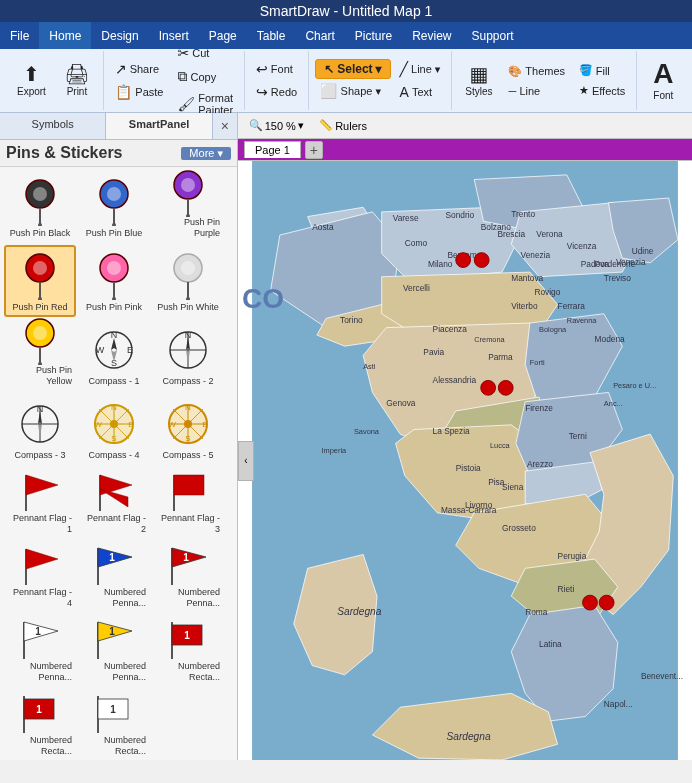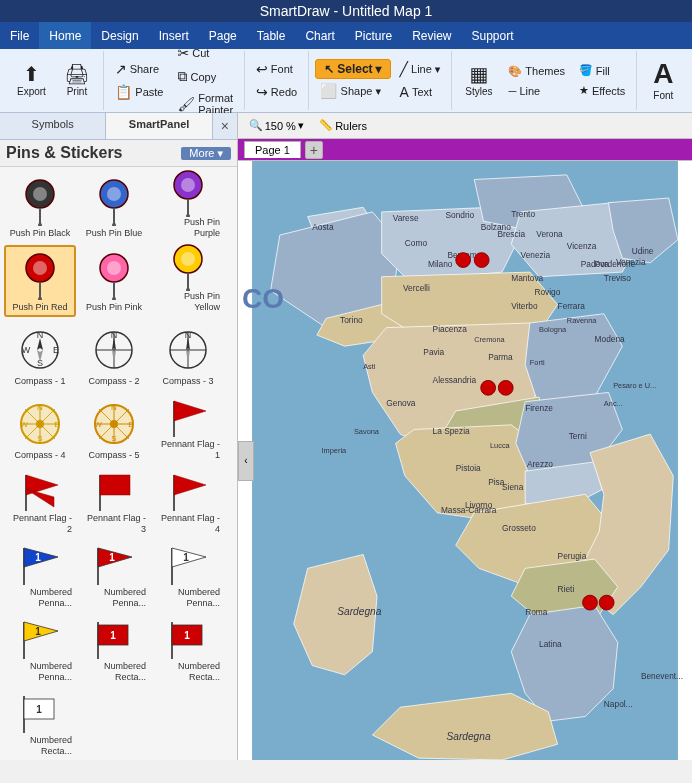--- a/index.html
+++ b/index.html
@@ -476,20 +476,31 @@
         <div class="symbol-item">
           <div class="symbol-icon">
             <svg width="44" height="48" viewBox="0 0 44 48">
         <circle cx="22" cy="16" r="14" fill="#ff66aa" stroke="#550000" stroke-width="1.5"></circle>
         <circle cx="22" cy="16" r="7" fill="rgba(255,255,255,0.4)"></circle>
         <line x1="22" y1="30" x2="22" y2="46" stroke="#555" stroke-width="2"></line>
         <circle cx="22" cy="47" r="2" fill="#555"></circle>
       </svg>
           </div>
           <div class="symbol-label">Push Pin Pink</div>
+        </div>
+        <div class="symbol-item">
+          <div class="symbol-icon">
+            <svg width="44" height="48" viewBox="0 0 44 48">
+        <circle cx="22" cy="16" r="14" fill="#dddddd" stroke="#aaa" stroke-width="1.5"></circle>
+        <circle cx="22" cy="16" r="7" fill="rgba(255,255,255,0.4)"></circle>
+        <line x1="22" y1="30" x2="22" y2="46" stroke="#555" stroke-width="2"></line>
+        <circle cx="22" cy="47" r="2" fill="#555"></circle>
+      </svg>
+          </div>
+          <div class="symbol-label">Push Pin White</div>
         </div>
         <div class="symbol-item">
           <div class="symbol-icon">
             <svg width="44" height="48" viewBox="0 0 44 48">
         <circle cx="22" cy="16" r="14" fill="#ffcc00" stroke="#550000" stroke-width="1.5"></circle>
         <circle cx="22" cy="16" r="7" fill="rgba(255,255,255,0.4)"></circle>
         <line x1="22" y1="30" x2="22" y2="46" stroke="#555" stroke-width="2"></line>
         <circle cx="22" cy="47" r="2" fill="#555"></circle>
       </svg>
           </div>

